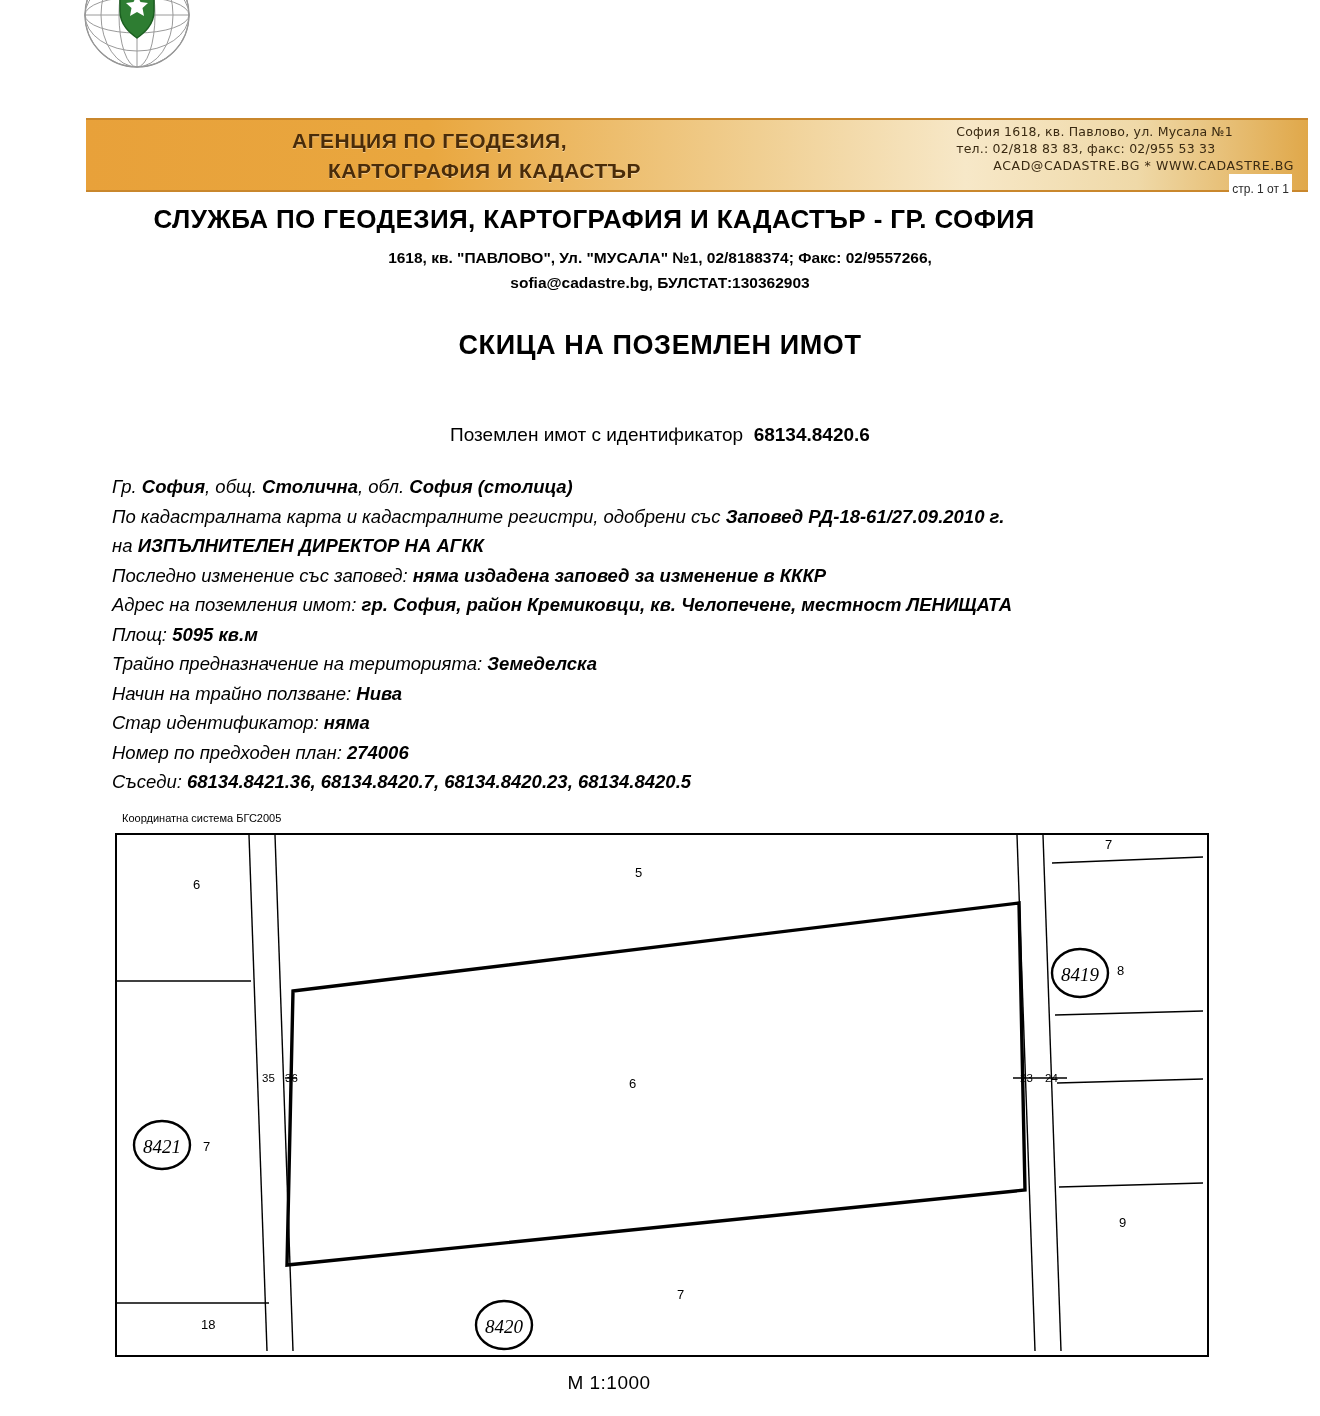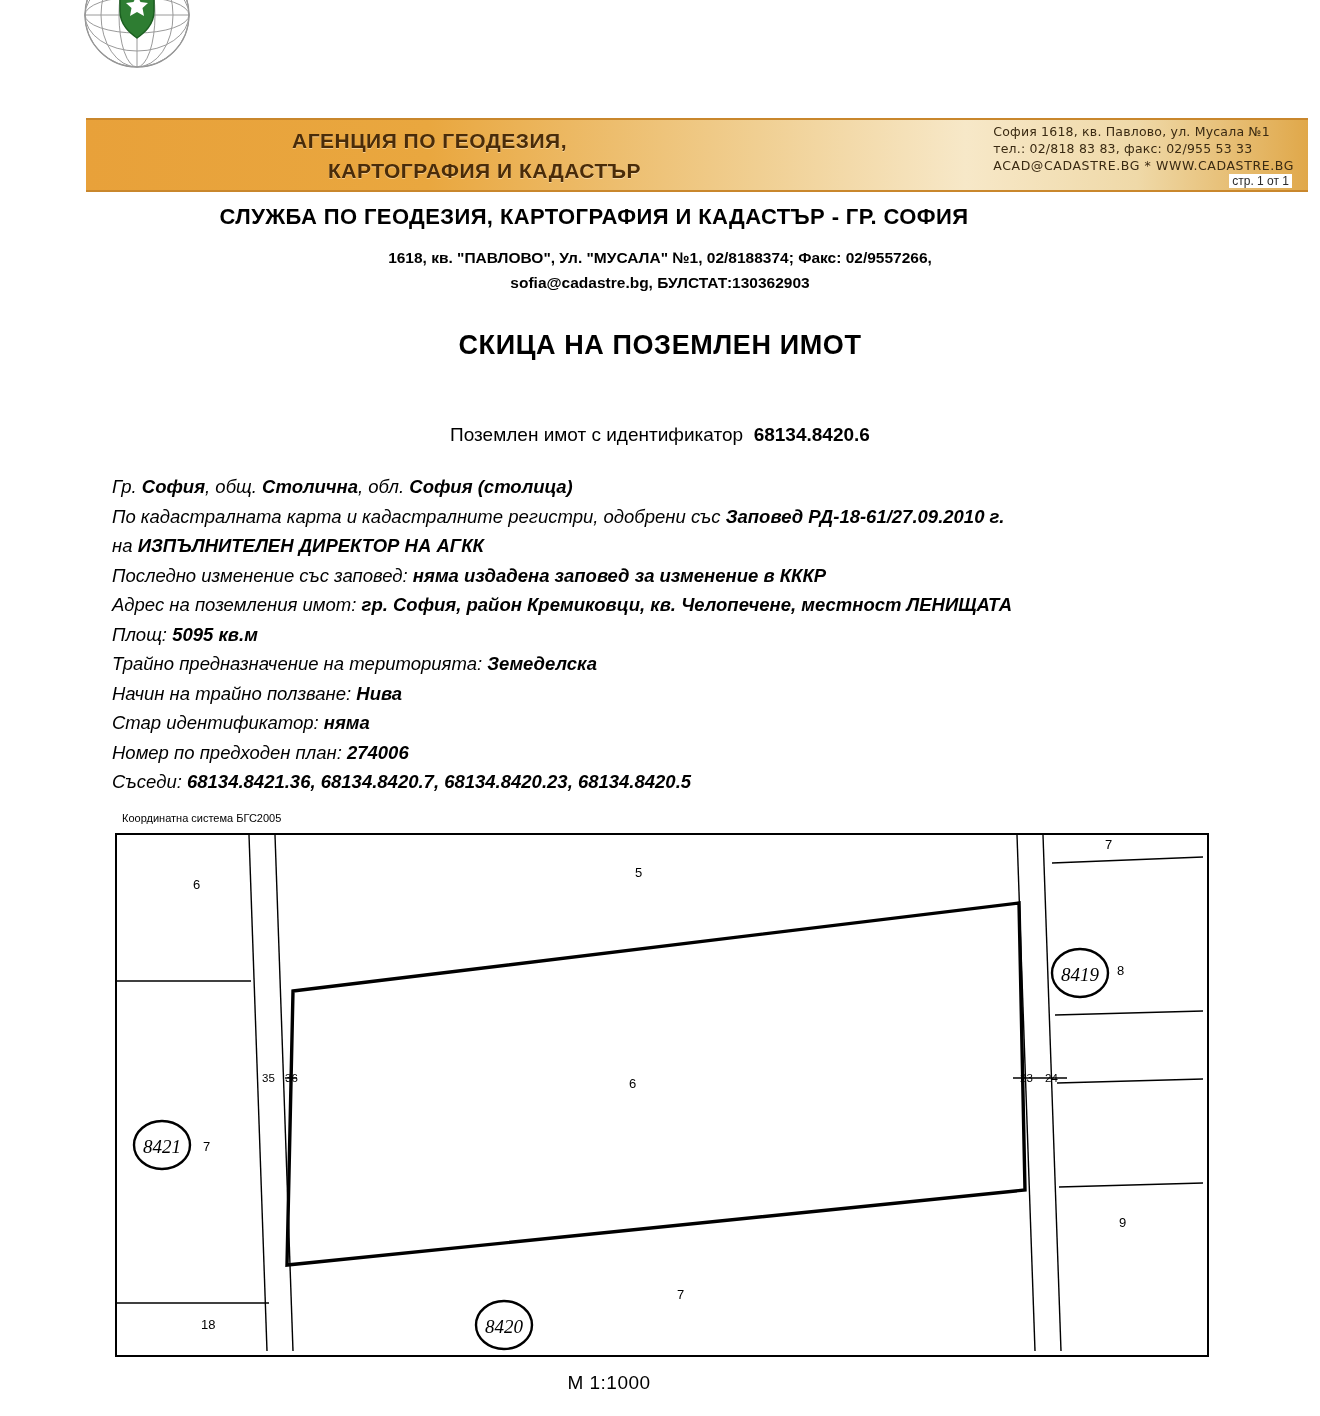--- a/index.html
+++ b/index.html
@@ -51,48 +51,49 @@
     top: 3px;
     text-align: left;
     font-size: 12.5px;
     line-height: 17px;
     color: #3a2a12;
     font-family: "DejaVu Sans", sans-serif;
     letter-spacing: 0.2px;
   }
   .contact-block .mail {
     letter-spacing: 0.6px;
+    margin-left: 37px;
   }
   .page-no {
     position: absolute;
     right: 16px;
     top: 54px;
     font-size: 12px;
     color: #2b2b2b;
     background: #ffffff;
-    padding: 0 3px;
+    padding: 8px 3px;
   }
 
   
   .logo {
     position: absolute;
     left: 78px;
     top: -44px;
     width: 118px;
     height: 118px;
   }
 
   
   .office-title {
     position: absolute;
     left: 0;
     top: 204px;
     width: 1188px;
     text-align: center;
-    font-size: 22px;
+    font-size: 26px;
     font-weight: bold;
     letter-spacing: 0.4px;
   }
   .office-addr {
     position: absolute;
     left: 0;
     top: 245px;
     width: 1320px;
     text-align: center;
     font-size: 15.5px;

